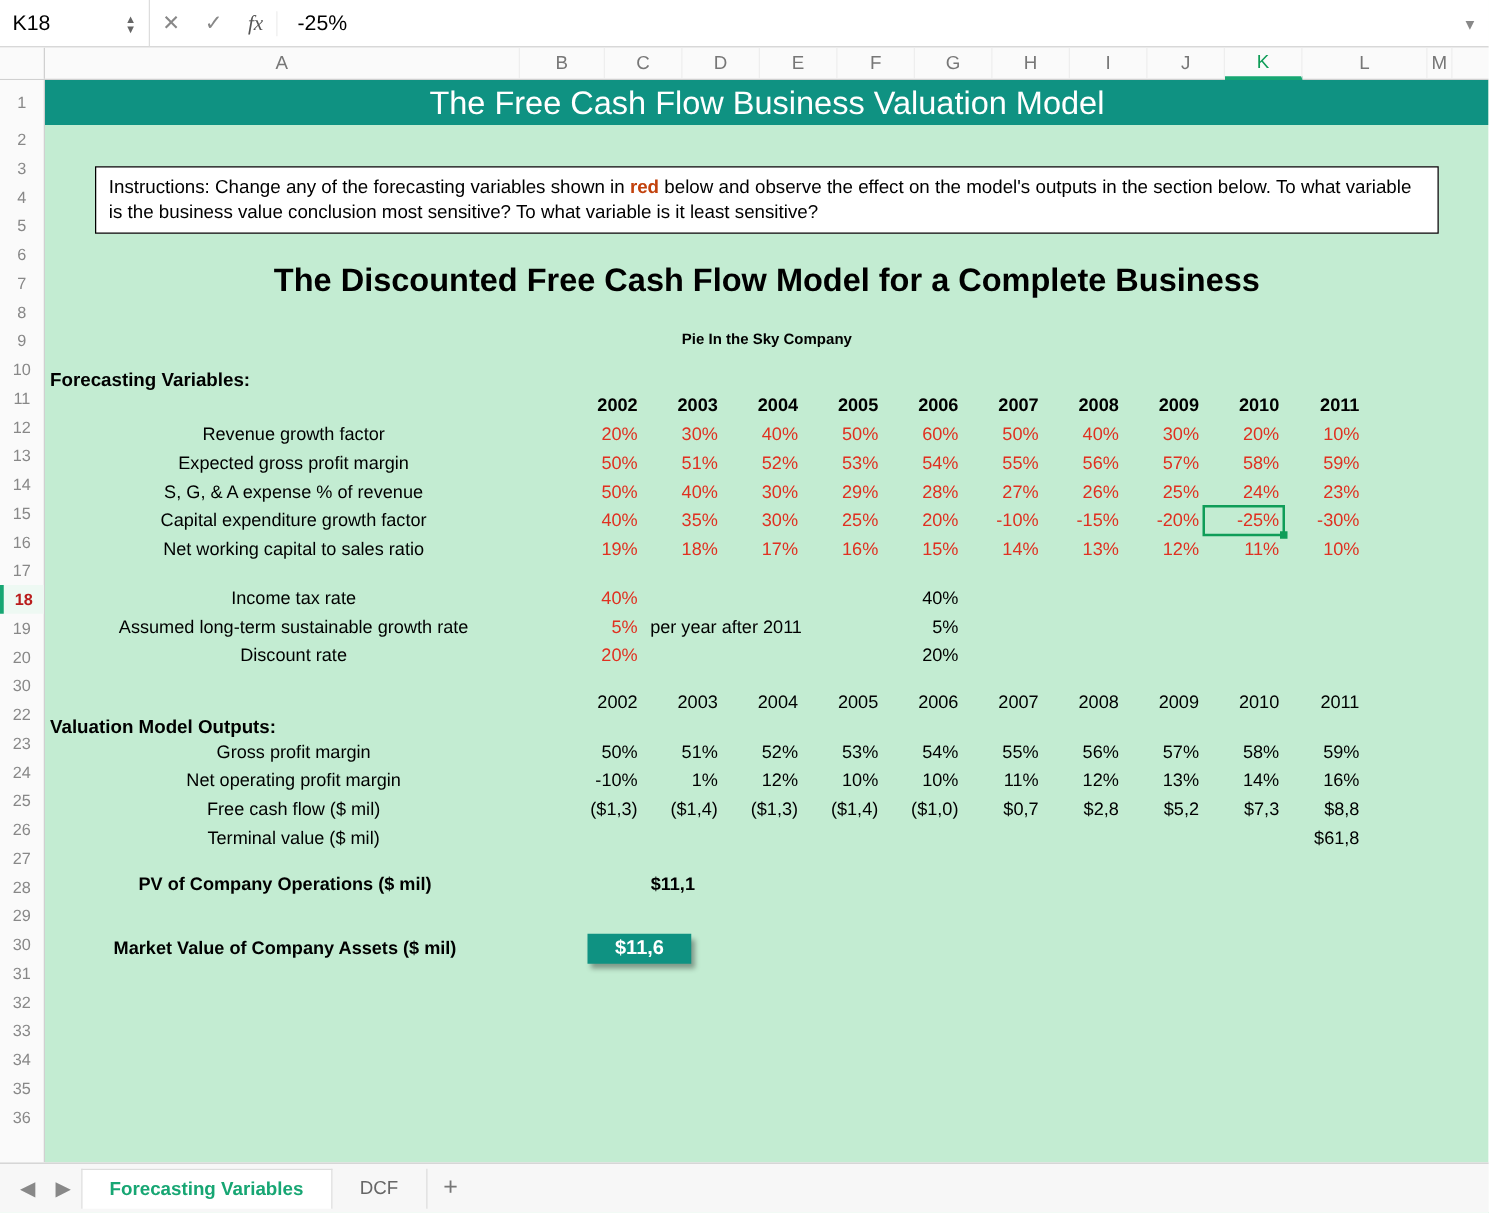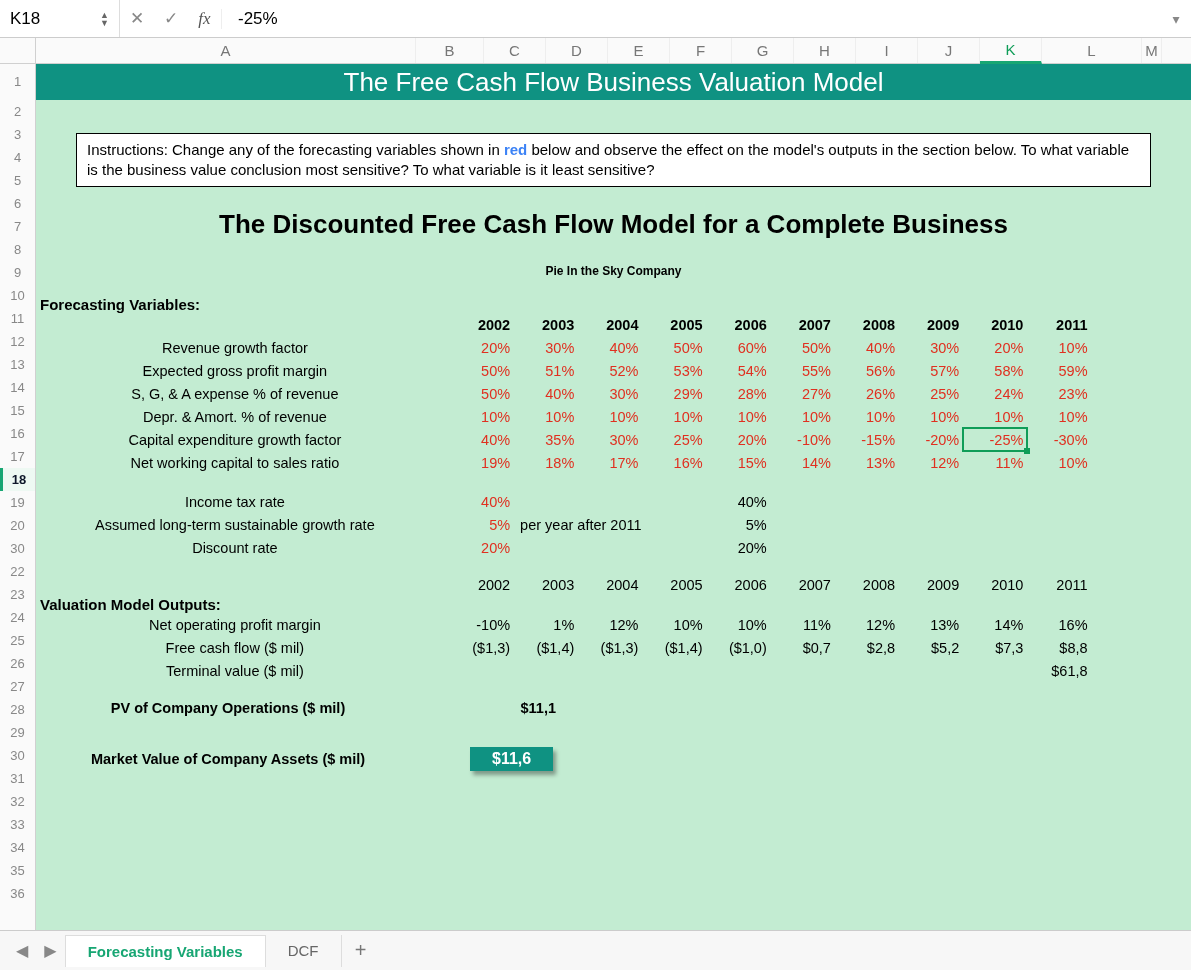--- a/index.html
+++ b/index.html
@@ -13,25 +13,25 @@
 .expand{width:30px;text-align:center;color:#888;font-size:14px}
 .grid-wrap{position:relative;height:calc(100% - 38px - 40px);overflow:hidden}
 .colhdrs{display:flex;height:26px;background:#fafafa;border-bottom:1px solid #d0d0d0}
 .corner{width:36px;border-right:1px solid #d0d0d0;background:#fafafa}
 .ch{text-align:center;color:#777;font-size:15px;line-height:26px;border-right:1px solid #eee}
 .ch.active{color:#0f9d58;border-bottom:3px solid #17a673;height:26px;line-height:23px;font-weight:500}
 .body{display:flex;height:calc(100% - 26px);overflow:hidden}
 .rowhdrs{width:36px;background:#fafafa;border-right:1px solid #d0d0d0;flex:none}
 .rh{height:23px;line-height:23px;text-align:center;color:#888;font-size:13px}
 .rh.r1{height:36px;line-height:36px}
-.rh.active{color:#0f172a;font-weight:600;background:#eef9f3;border-left:3px solid #17a673}
+.rh.active{color:#b91c1c;font-weight:600;background:#eef9f3;border-left:3px solid #17a673}
 .sheet{flex:1;position:relative;background:#c3ecd2;overflow:hidden}
 .title-banner{background:#0f9282;color:#fff;font-size:26px;text-align:center;height:36px;line-height:36px;font-family:Arial}
 .instr-box{margin:10px 40px 6px 40px;background:#fff;border:1px solid #000;padding:6px 10px;font-size:15px;line-height:20px}
-.instr-box .red{color:#3b82f6;font-weight:bold}
+.instr-box .red{color:#c2410c;font-weight:bold}
 .sub1{text-align:center;font-weight:bold;font-size:26px;margin-top:22px}
 .sub2{text-align:center;font-weight:bold;font-size:12px;margin-top:24px}
 .sect{font-weight:bold;font-size:15px;margin-top:18px;padding-left:4px}
 table.data{border-collapse:collapse;width:100%;table-layout:fixed}
 table.data td{height:23px;font-size:14.5px;padding:0 4px;white-space:nowrap}
 .lbl{text-align:center;padding-right:14px!important}
 .yr{text-align:right;font-weight:bold}
 .val{text-align:right}
 .redv{color:#e03020;font-weight:500}
 .bold{font-weight:bold}
@@ -195,34 +195,20 @@
               <td class="val redv">29%</td>
               <td class="val redv">28%</td>
               <td class="val redv">27%</td>
               <td class="val redv">26%</td>
               <td class="val redv">25%</td>
               <td class="val redv">24%</td>
               <td class="val redv">23%</td>
               <td></td>
             </tr>
             <tr>
-              <td class="lbl">Depr. &amp; Amort. % of revenue</td>
-              <td class="val redv">10%</td>
-              <td class="val redv">10%</td>
-              <td class="val redv">10%</td>
-              <td class="val redv">10%</td>
-              <td class="val redv">10%</td>
-              <td class="val redv">10%</td>
-              <td class="val redv">10%</td>
-              <td class="val redv">10%</td>
-              <td class="val redv">10%</td>
-              <td class="val redv">10%</td>
-              <td></td>
-            </tr>
-            <tr>
               <td class="lbl">Capital expenditure growth factor</td>
               <td class="val redv">40%</td>
               <td class="val redv">35%</td>
               <td class="val redv">30%</td>
               <td class="val redv">25%</td>
               <td class="val redv">20%</td>
               <td class="val redv">-10%</td>
               <td class="val redv">-15%</td>
               <td class="val redv">-20%</td>
               <td class="val redv selcell">-25%</td>
@@ -329,20 +315,34 @@
             <col style="width:62px">
             <col style="width:62px">
             <col style="width:62px">
             <col style="width:62px">
             <col style="width:62px">
             <col style="width:62px">
             <col style="width:96px">
           </colgroup>
           <tbody>
             <tr>
+              <td class="lbl">Gross profit margin</td>
+              <td class="val">50%</td>
+              <td class="val">51%</td>
+              <td class="val">52%</td>
+              <td class="val">53%</td>
+              <td class="val">54%</td>
+              <td class="val">55%</td>
+              <td class="val">56%</td>
+              <td class="val">57%</td>
+              <td class="val">58%</td>
+              <td class="val">59%</td>
+              <td></td>
+            </tr>
+            <tr>
               <td class="lbl">Net operating profit margin</td>
               <td class="val">-10%</td>
               <td class="val">1%</td>
               <td class="val">12%</td>
               <td class="val">10%</td>
               <td class="val">10%</td>
               <td class="val">11%</td>
               <td class="val">12%</td>
               <td class="val">13%</td>
               <td class="val">14%</td>

